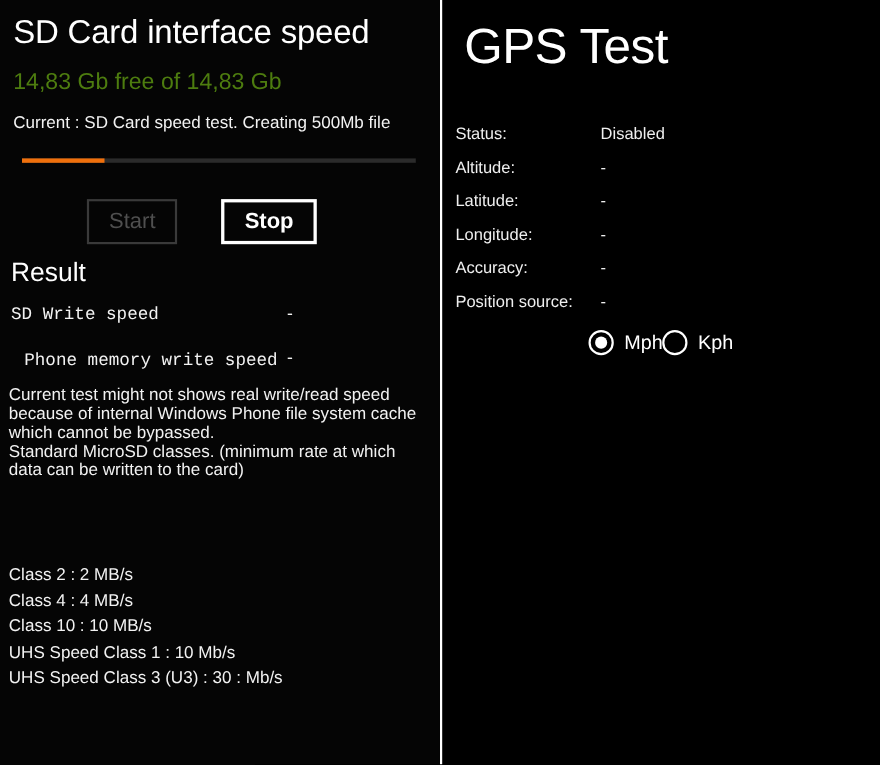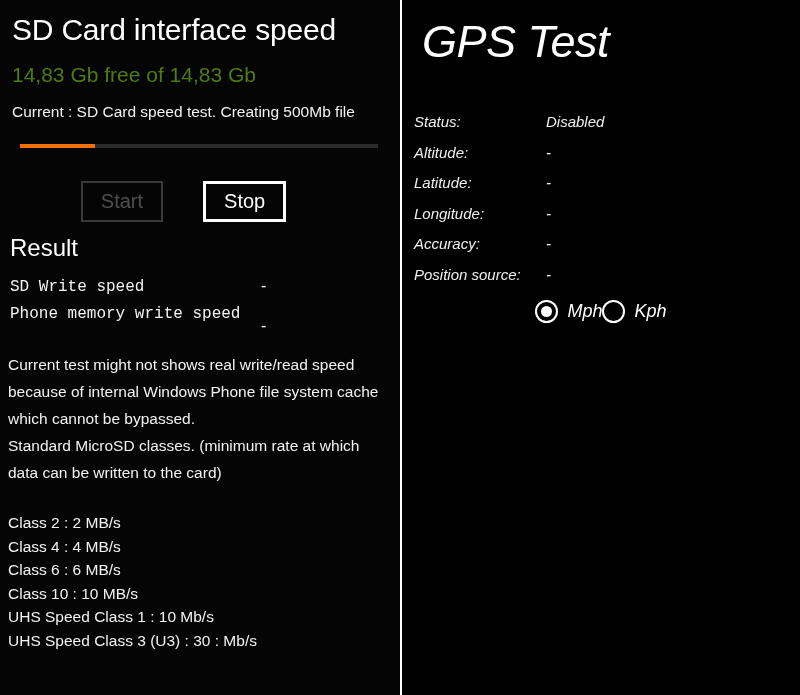--- a/index.html
+++ b/index.html
@@ -86,66 +86,65 @@
     background:transparent;
   }
   .btn-start {
     border:2px solid #3a3a3a;
     color:#4f4f4f;
     font-weight:400;
   }
   .btn-stop {
     border:3px solid #ffffff;
     color:#ffffff;
-    font-weight:400;
+    font-weight:700;
   }
 
   .result-title {
     position:absolute;
     left:10px; top:234px;
     font-size:24px;
     font-weight:300;
     color:#ffffff;
   }
   .res-row { position:absolute; left:10px; white-space:nowrap; }
   .res-row .lbl { font-size:16px; color:#f2f2f2;font-family:Liberation Mono, monospace; }
   .res-val {
     position:absolute;
     font-size:16px; color:#f2f2f2;
   }
   .res-row-1 { top:277px; }
   .res-val-1 { left:261px; top:277px; }
-  .res-row-2 { top:304px; }
+  .res-row-2 { top:319px;margin-left:12px; }
   .res-val-2 { left:261px; top:317px; }
 
   .note {
     position:absolute;
     left:8px; top:351px;
     width:384px;
     font-size:15.5px;
-    line-height:27px;
+    line-height:17px;
     color:#f2f2f2;
   }
   .classlist {
     position:absolute;
     left:8px; top:468px;
     width:384px;
     font-size:15.5px;
     line-height:23.5px;
     color:#f2f2f2;
     margin-top:43px;
   }
 
   
   .panel-right {
     position:absolute;
     left:402px; top:0;
     width:398px; height:565px;
     background:#000;
-    font-style:italic;
   }
   .gps-title {
     position:absolute;
     left:20px; top:16px;
     font-size:45px;
     font-weight:300;
     color:#ffffff;
     letter-spacing:-0.5px;
   }
   .gps-row { position:absolute; white-space:nowrap; }
@@ -206,21 +205,20 @@
     <div class="res-val res-val-2">-</div>
 
     <div class="note" id="note-text">
         <div>Current test might not shows real write/read speed because of internal Windows Phone file system cache which cannot be bypassed.</div>
         <div>Standard MicroSD classes. (minimum rate at which data can be written to the card)</div>
       </div>
 
     <div class="classlist" id="class-list">
         <div>Class 2 : 2 MB/s</div>
         <div>Class 4 : 4 MB/s</div>
-        <div>Class 6 : 6 MB/s</div>
         <div>Class 10 : 10 MB/s</div>
         <div>UHS Speed Class 1 : 10 Mb/s</div>
         <div>UHS Speed Class 3 (U3) : 30 : Mb/s</div>
       </div>
   </div>
 
   <div class="panel-divider"></div>
 
   <div class="panel-right">
 

